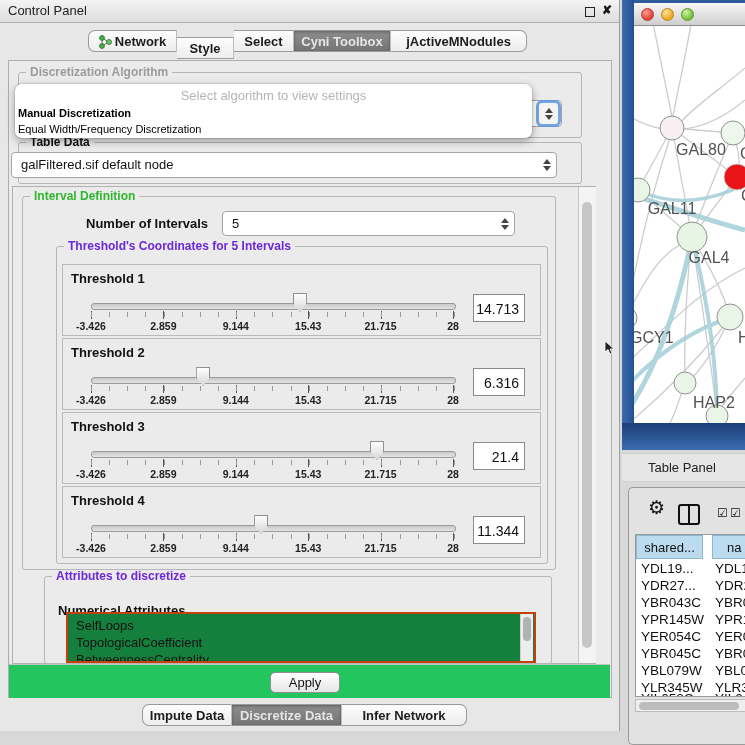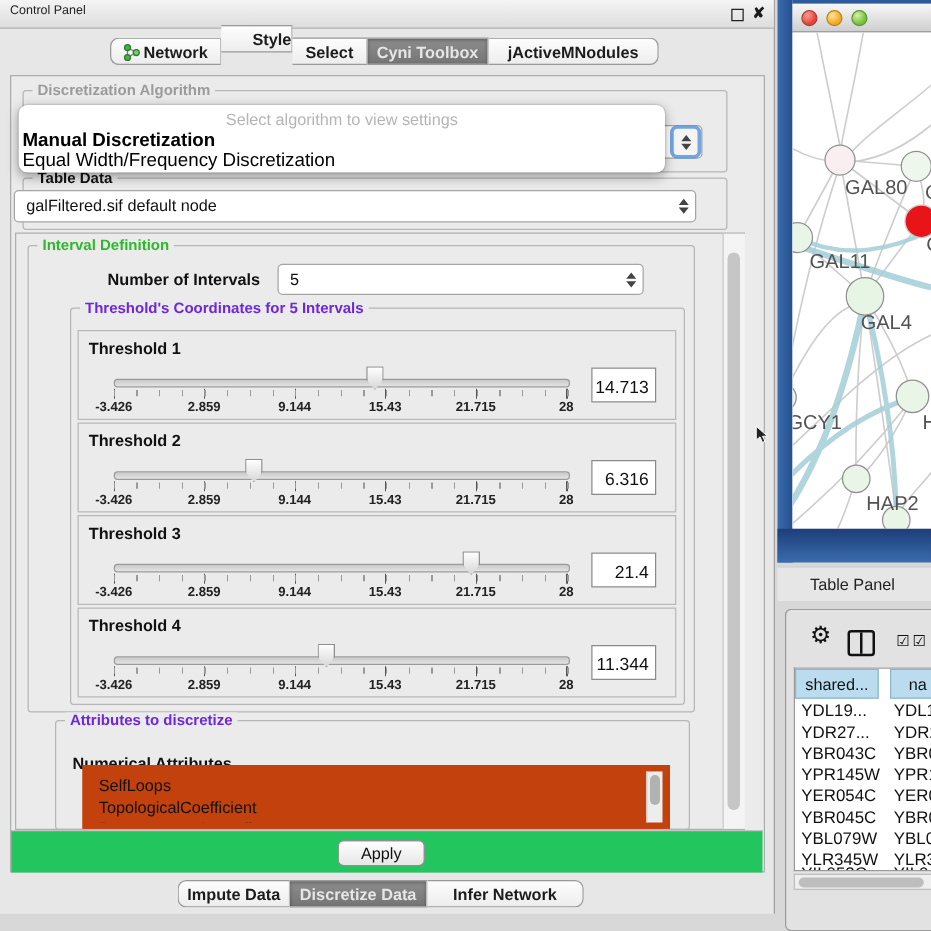--- a/index.html
+++ b/index.html
@@ -2,21 +2,21 @@
 <html><head>
 <meta charset="utf-8">
 <style>
   html,body{margin:0;padding:0;}
   body{font-family:"Liberation Sans",sans-serif;background:#d8d8d8;}
   #screen{position:relative;width:745px;height:745px;overflow:hidden;background:#d8d8d8;}
   .abs{position:absolute;}
   
   #left-window{left:0;top:0;width:619px;height:731px;background:#e7e7e7;border-right:1px solid #9f9f9f;}
   #titlebar{left:0;top:0;width:619px;height:22px;background:linear-gradient(#f4f4f4,#dddddd);border-bottom:1px solid #b0b0b0;}
-  #titlebar .title{position:absolute;left:8px;top:3px;font-size:10px;color:#222;}
+  #titlebar .title{position:absolute;left:8px;top:3px;font-size:13px;color:#222;}
   .tb-icon{position:absolute;top:5px;font-size:12px;color:#1a1a1a;font-weight:bold;line-height:12px;}
   #float-ic{left:585px;top:7px;width:8px;height:8px;border:1.6px solid #222;background:transparent;}
   #close-ic{left:602px;top:4px;}
   
   .seg{position:absolute;height:22px;line-height:22px;font-size:13px;font-weight:600;color:#1c1c1c;text-align:center;background:linear-gradient(#fdfdfd,#ededed);border-top:1px solid #9a9a9a;border-bottom:1px solid #9a9a9a;border-right:1px solid #bdbdbd;box-sizing:border-box;cursor:default;}
   .seg.first{border-left:1px solid #9a9a9a;border-radius:7px 0 0 7px;}
   .seg.last{border-right:1px solid #9a9a9a;border-radius:0 7px 7px 0;}
   .seg.sel{background:linear-gradient(#8d8d8d,#757575);color:#e6e6e6;box-shadow:inset 0 1px 3px rgba(0,0,0,.35);}
   
   .grp{position:absolute;border:1px solid #b6b6b6;border-radius:3px;box-sizing:border-box;}
@@ -24,37 +24,37 @@
   .main-panel{left:8px;top:60px;width:604px;height:638px;background:#ebebeb;border:1px solid #adadad;box-sizing:border-box;}
   
   .combo{position:absolute;background:#fff;border:1px solid #a5a5a5;border-radius:4px;box-sizing:border-box;font-size:13px;color:#111;}
   .combo .txt{position:absolute;left:9px;top:0;line-height:24px;white-space:nowrap;}
   .stepper{position:absolute;right:5px;top:50%;width:9px;height:14px;margin-top:-7px;}
   .arr-up{position:absolute;left:1px;top:1px;width:0;height:0;border-left:4px solid transparent;border-right:4px solid transparent;border-bottom:5px solid #444;}
   .arr-dn{position:absolute;left:1px;bottom:1px;width:0;height:0;border-left:4px solid transparent;border-right:4px solid transparent;border-top:5px solid #444;}
   
   #popup{left:15px;top:84px;width:517px;height:54px;background:#fff;border-radius:7px;box-shadow:0 3px 9px rgba(0,0,0,.35),0 0 0 1px rgba(0,0,0,.08);z-index:40;}
   #popup .ph{position:absolute;left:0;top:4px;width:100%;text-align:center;font-size:13px;color:#b5b5b5;}
-  #popup .opt{position:absolute;left:3px;width:510px;font-size:15px;color:#000;line-height:16px;white-space:nowrap;}
+  #popup .opt{position:absolute;left:3px;width:510px;font-size:11px;color:#000;line-height:16px;white-space:nowrap;}
   
   .vp-border{left:12px;top:186px;width:584px;height:478px;border:1px solid #b0b0b0;box-sizing:border-box;}
   .sbar-v{left:578px;top:187px;width:17px;height:476px;background:#f4f4f4;border-left:1px solid #c6c6c6;}
   .sbar-v .thumb-v{position:absolute;left:3px;top:15px;width:10px;height:446px;border-radius:5px;background:#c6c6c6;}
   
   .threshold-panel{position:absolute;left:62px;width:479px;height:72px;border:1px solid #b9b9b9;background:#ebebeb;box-sizing:border-box;}
   .tlabel{position:absolute;left:8px;top:6px;font-size:13px;font-weight:700;color:#111;}
   .track{position:absolute;left:28px;top:38px;width:363px;height:5px;border:1px solid #9a9a9a;border-radius:3px;background:linear-gradient(#c9c9c9,#e3e3e3);}
   .thumb{position:absolute;top:28px;width:14px;height:19px;background:linear-gradient(#fefefe,#d8d8d8);border:1px solid #8f8f8f;box-sizing:border-box;clip-path:polygon(0 0,100% 0,100% 55%,50% 100%,0 55%);}
   .ticks-minor{position:absolute;left:28px;top:47px;width:365px;height:5px;background:repeating-linear-gradient(to right,#999 0 1px,transparent 1px 18.15px);}
   .ticks-major{position:absolute;left:28px;top:46px;width:366px;height:8px;background:repeating-linear-gradient(to right,#555 0 1px,transparent 1px 72.4px);}
   .ticklabels{position:absolute;left:0;top:55px;width:479px;height:13px;text-decoration:underline;}
   .ticklab{position:absolute;width:48px;text-align:center;font-size:10.5px;font-weight:600;color:#222;}
   .tvalue{position:absolute;left:410px;top:29px;width:52px;height:28px;line-height:28px;background:#fff;border:1px solid #8a8a8a;font-size:14px;color:#111;text-align:right;padding-right:5px;box-sizing:border-box;}
   
-  #attr-list{left:66px;top:612px;width:470px;height:51px;background:#c2410c;border:5px solid #c2410c;box-sizing:border-box;overflow:hidden;}
+  #attr-list{left:66px;top:612px;width:470px;height:51px;background:#15803d;border:2px solid #c2410c;box-sizing:border-box;overflow:hidden;}
   #attr-list .item{position:absolute;left:8px;font-size:13px;color:#111;line-height:17px;white-space:nowrap;}
   #attr-list .lsb{position:absolute;right:1px;top:0;width:12px;height:49px;background:#ededed;border-left:1px solid #cfcfcf;}
   #attr-list .lsb .lth{position:absolute;left:2px;top:3px;width:8px;height:24px;border-radius:4px;background:#b2b2b2;}
   
   #apply-bar{left:9px;top:664px;width:601px;height:33px;background:#22c55e;border-top:1px solid #c4c4c4;}
   #apply-btn{position:absolute;left:261px;top:7px;width:70px;height:21px;line-height:20px;text-align:center;font-size:13px;color:#111;background:linear-gradient(#ffffff,#e6e6e6);border:1px solid #8f8f8f;border-radius:5px;box-sizing:border-box;cursor:default;}
   
   #net-frame-left{left:622px;top:0;width:12px;height:450px;background:linear-gradient(to right,#3a6cae,#24508f);}
   #net-frame-top{left:634px;top:0;width:111px;height:3px;background:#2d5b9c;}
   #net-titlebar{left:634px;top:3px;width:111px;height:23px;background:linear-gradient(#f7f7f7,#cfcfcf);border-bottom:1px solid #8e8e8e;box-sizing:border-box;}
@@ -97,21 +97,21 @@
     <div class="seg first" style="left:88px;top:30px;width:89px;">
       <svg width="13" height="15" style="vertical-align:-3px;margin-right:3px;">
         <line x1="3" y1="4" x2="10" y2="8" stroke="#7a7a7a" stroke-width="1"></line>
         <line x1="3" y1="12" x2="10" y2="8" stroke="#7a7a7a" stroke-width="1"></line>
         <line x1="3" y1="4" x2="3" y2="12" stroke="#7a7a7a" stroke-width="1"></line>
         <circle cx="3" cy="4" r="2.4" fill="#49b04a" stroke="#2f7a30"></circle>
         <circle cx="3" cy="12" r="2.4" fill="#49b04a" stroke="#2f7a30"></circle>
         <circle cx="10" cy="8" r="2.4" fill="#6ccf6d" stroke="#2f7a30"></circle>
       </svg><span>Network</span>
     </div>
-    <div class="seg" style="left:177px;top:20px;width:57px;text-align:right;"><span>Style</span></div>
+    <div class="seg" style="left:177px;top:37px;width:57px;"><span>Style</span></div>
     <div class="seg" style="left:234px;top:30px;width:60px;"><span>Select</span></div>
     <div class="seg sel" style="left:294px;top:30px;width:97px;"><span>Cyni Toolbox</span></div>
     <div class="seg last" style="left:391px;top:30px;width:136px;"><span>jActiveMNodules</span></div>
 
     <div class="abs main-panel"></div>
 
     <div class="grp" style="left:18px;top:72px;width:564px;height:66px;"></div>
     <span class="grp-label glabel-gray abs" style="left:26px;top:66px;">Discretization Algorithm</span>
 
     <div class="combo abs" style="left:26px;top:100px;width:536px;height:27px;">

